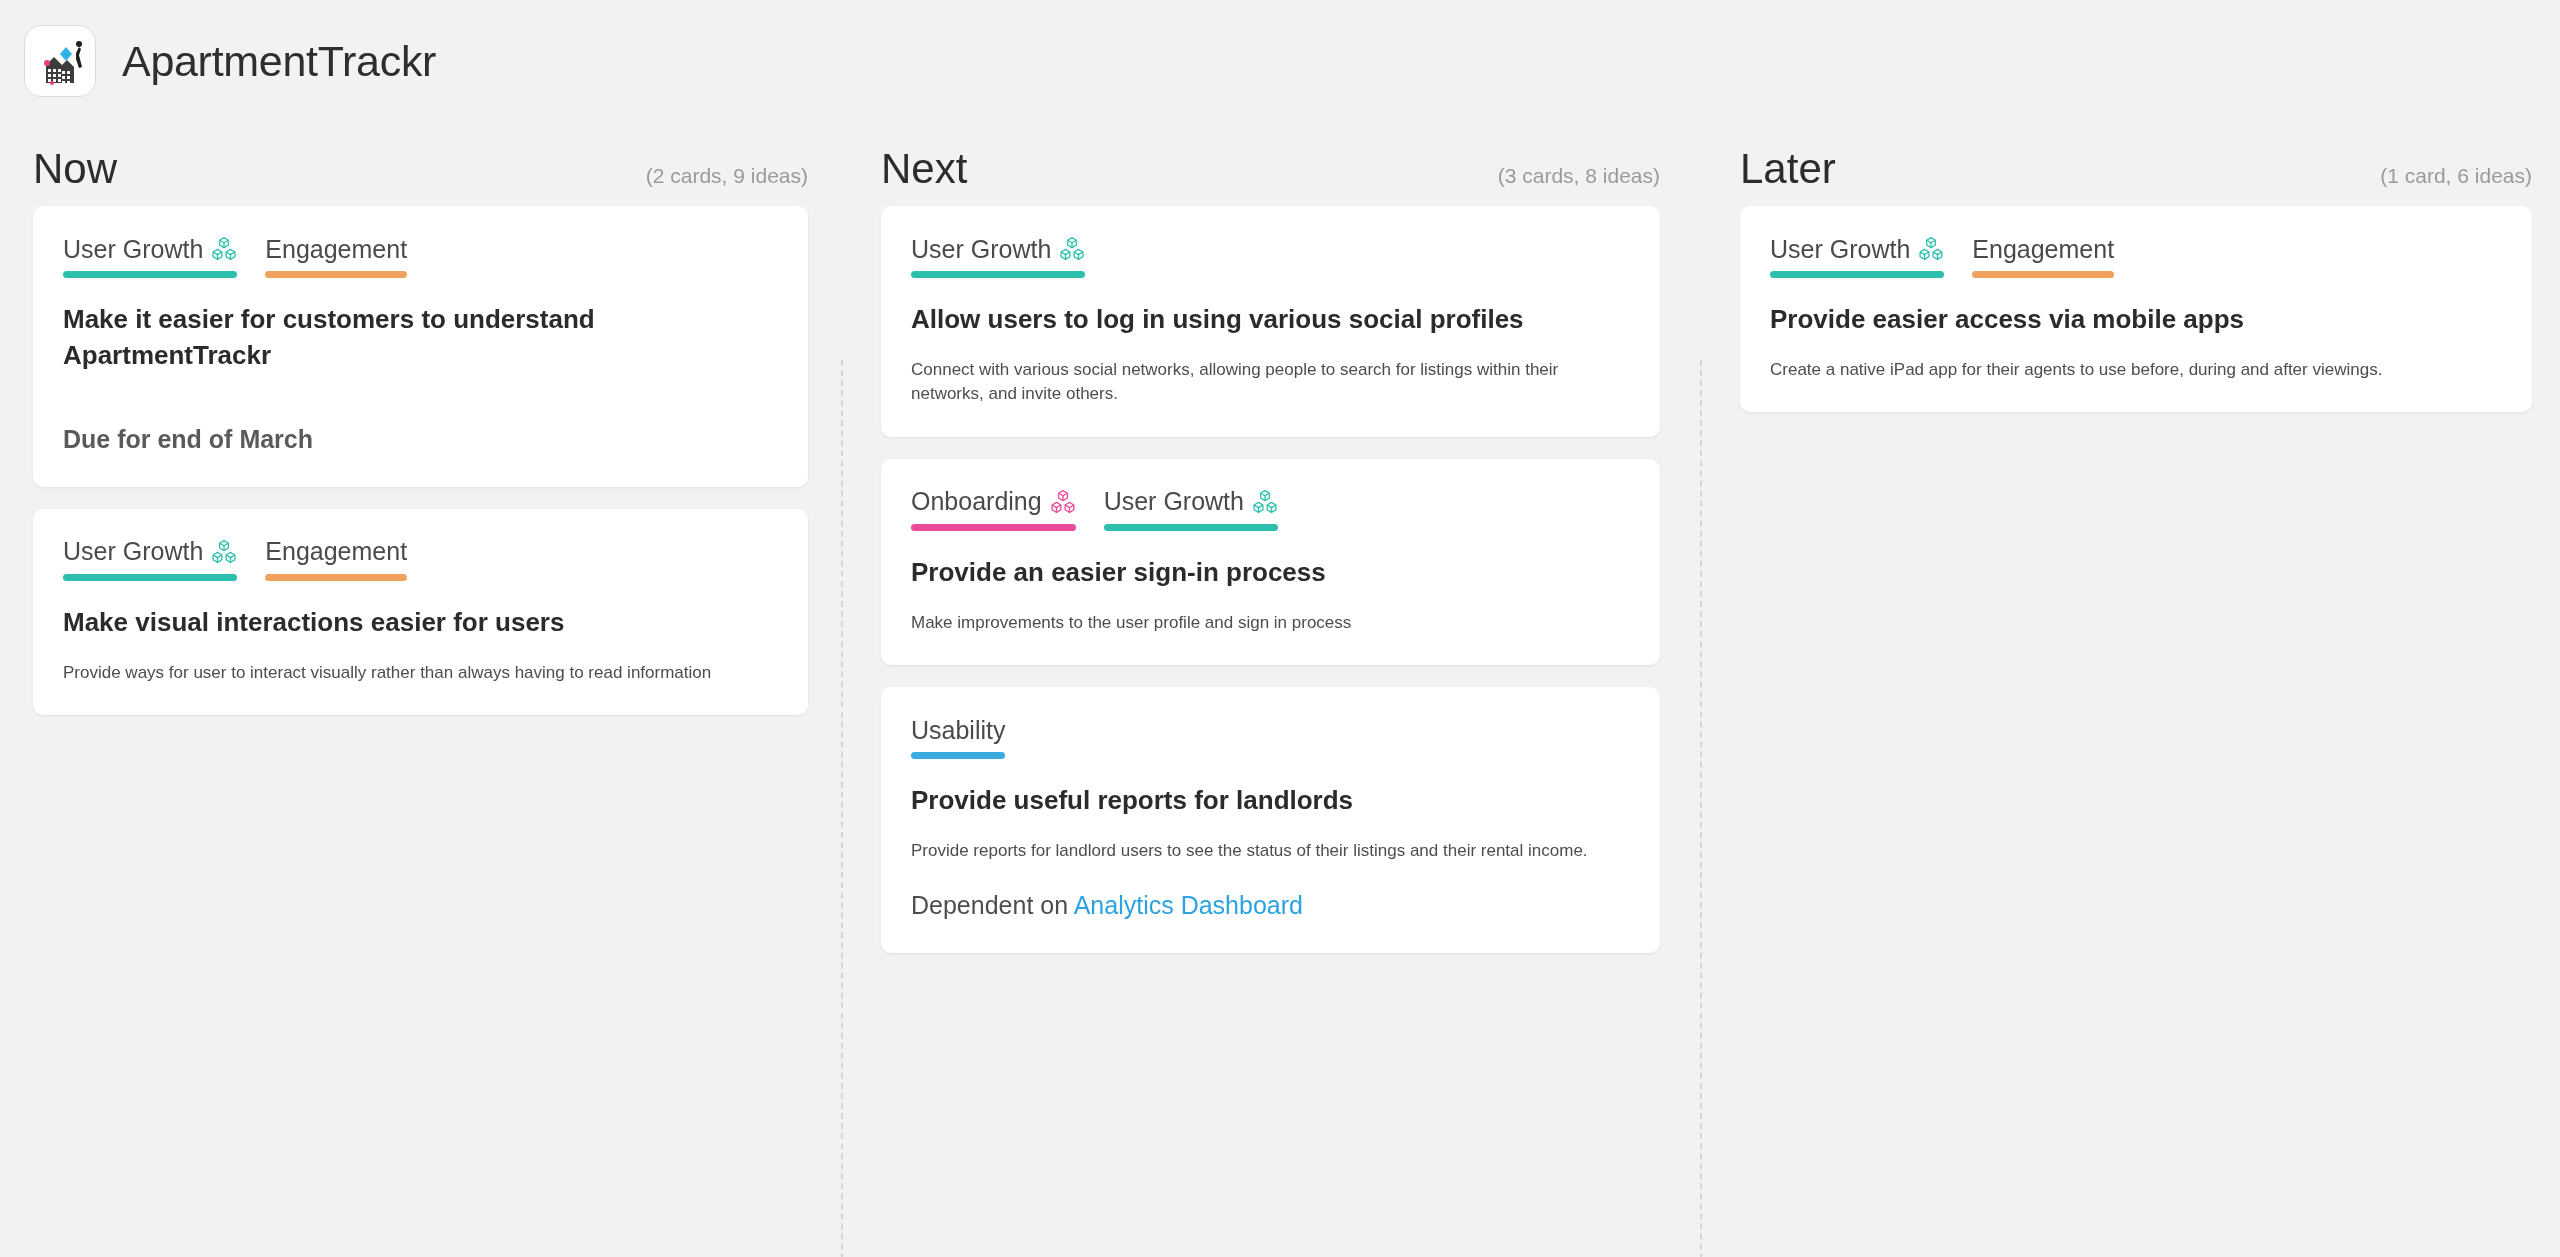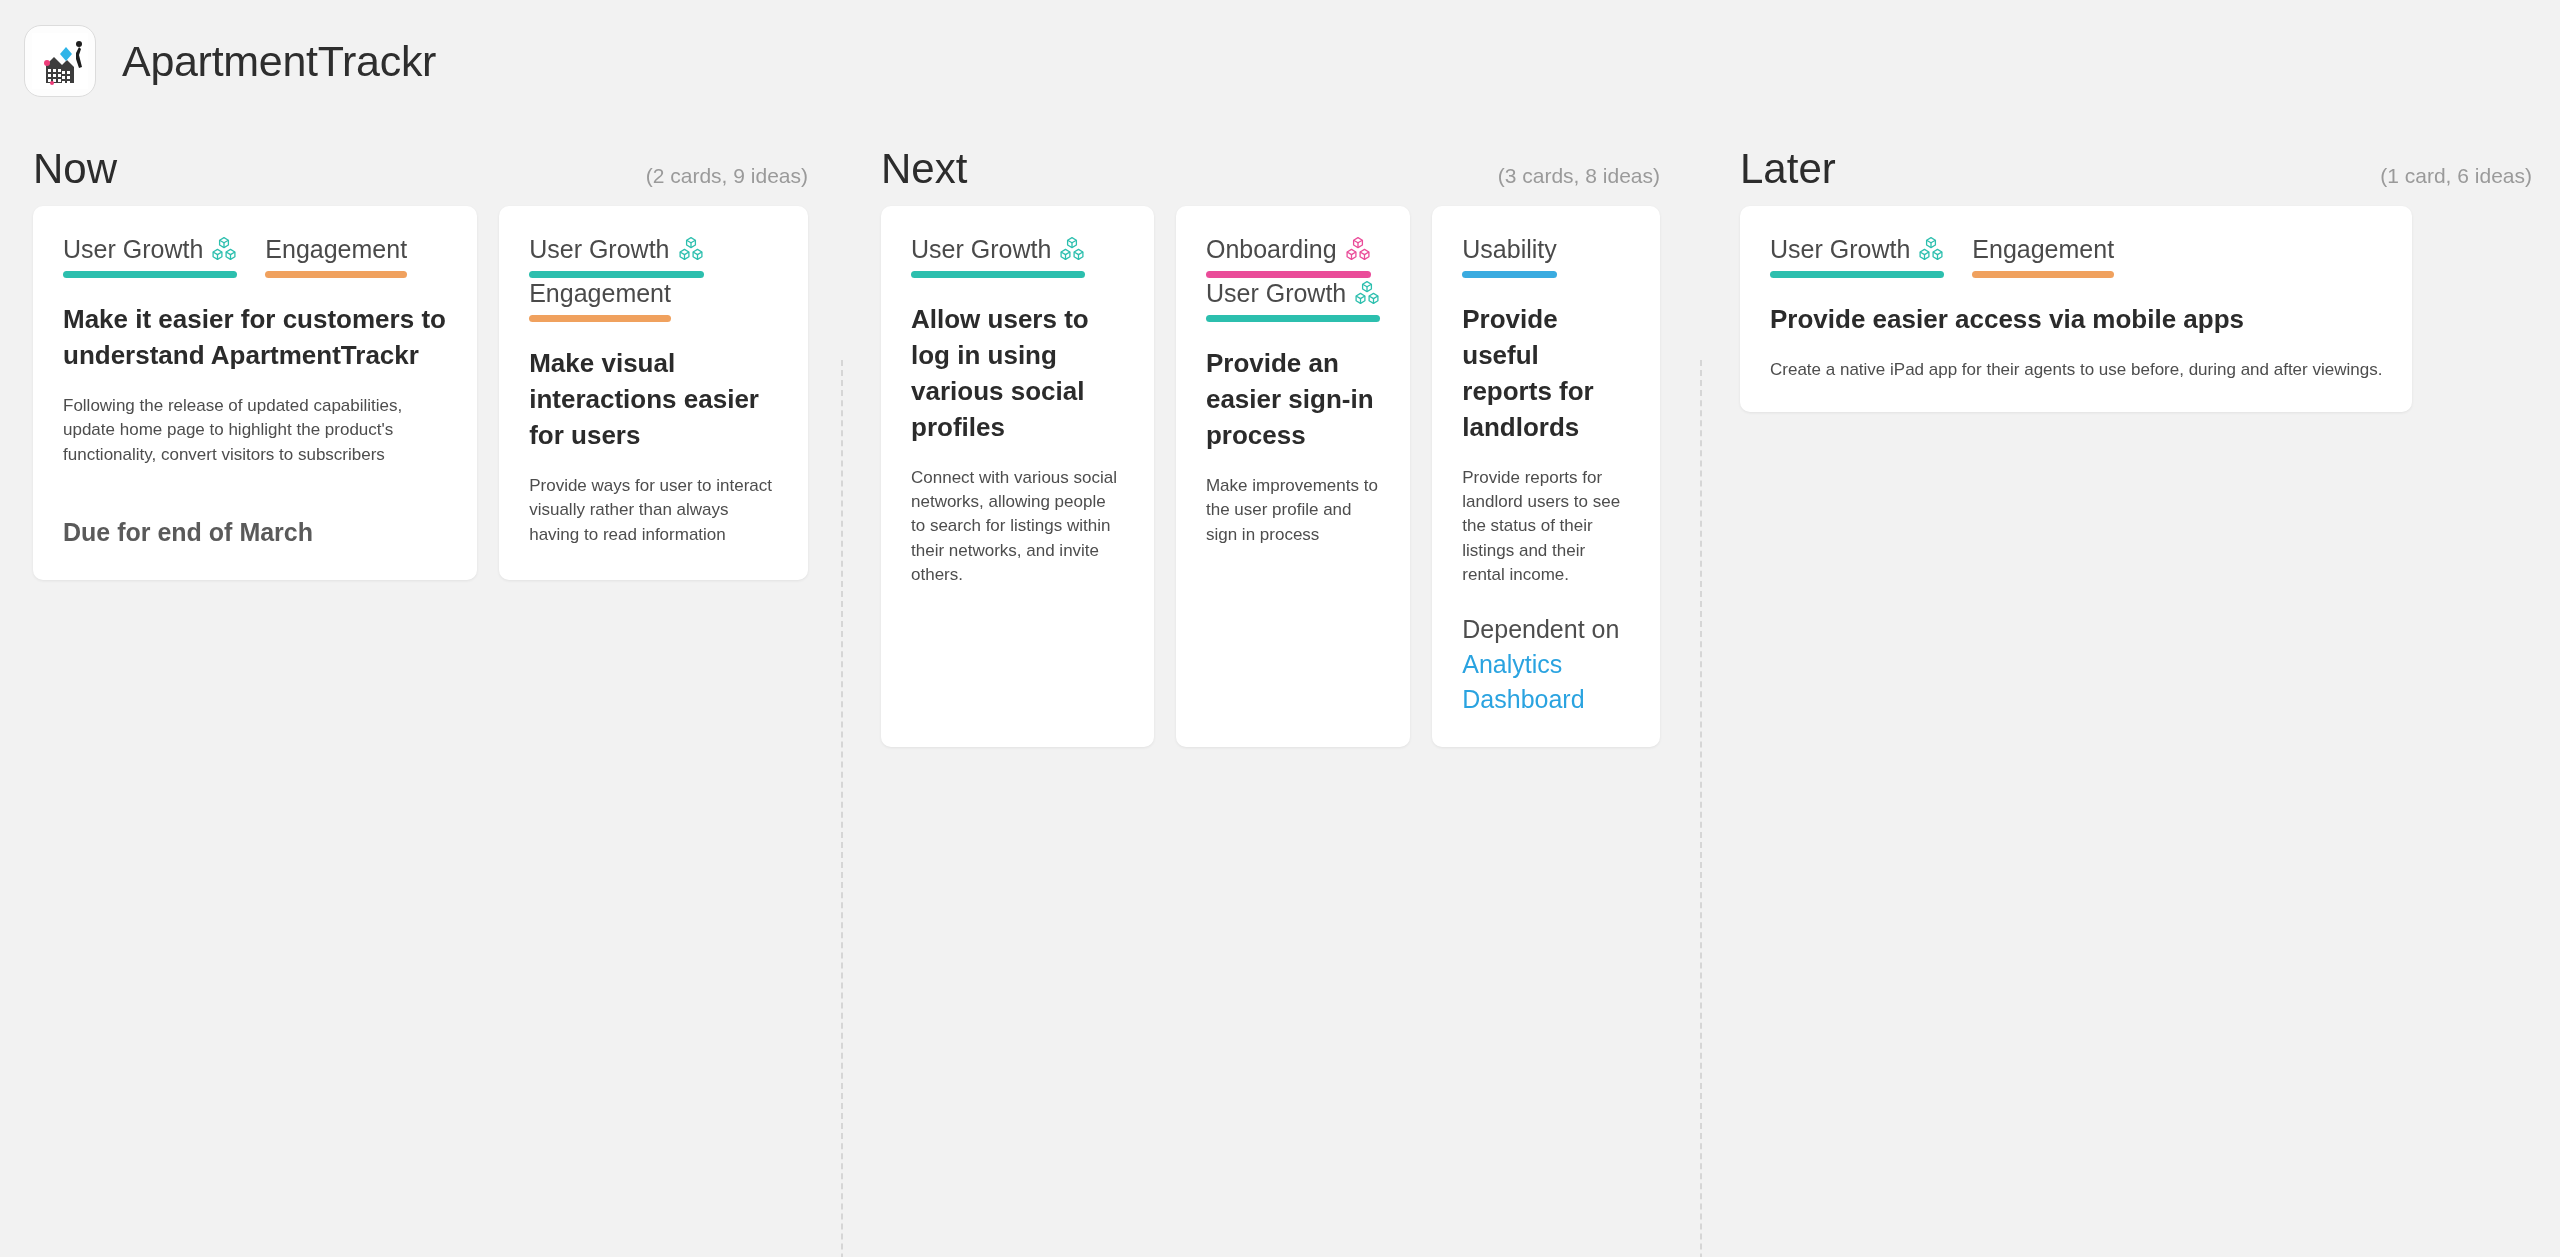--- a/index.html
+++ b/index.html
@@ -79,21 +79,21 @@
     color: #2c2c2c;
     line-height: 1;
   }
   .column-count {
     font-size: 21px;
     color: #9a9a9a;
     line-height: 1;
   }
 
   
-  .card-list { display: flex; flex-direction: row; gap: 22px; }
+  .card-list { display: flex; flex-direction: column; gap: 22px; }
   .card {
     background: #ffffff;
     border-radius: 10px;
     padding: 28px 30px 30px 30px;
     box-shadow: 0 1px 3px rgba(0,0,0,0.07);
   }
 
   .tag-row {
     display: flex;
     flex-wrap: wrap;
@@ -226,21 +226,20 @@
               <span class="tag-underline" style="background:#2cbfae"></span>
             </div>
             <div class="tag">
               <span class="tag-inner">
                 <span class="tag-label">Engagement</span>
               </span>
               <span class="tag-underline" style="background:#f0a15e"></span>
             </div>
           </div>
           <h3 class="card-title">Make it easier for customers to understand ApartmentTrackr</h3>
-          <p class="card-desc">Following the release of updated capabilities, update home page to highlight the product's functionality, convert visitors to subscribers</p>
           <p class="card-note">Due for end of March</p>
         </article>
         <article class="card">
           <div class="tag-row">
             <div class="tag">
               <span class="tag-inner">
                 <span class="tag-label">User Growth</span>
                 <span class="tag-icon">
                   <svg width="26" height="26" viewBox="0 0 26 26" fill="none" stroke="#2cbfae" stroke-width="1.3" stroke-linejoin="round">
                     <path d="M13 1.6 L17.4 4.2 L17.4 9 L13 11.6 L8.6 9 L8.6 4.2 Z"></path>

